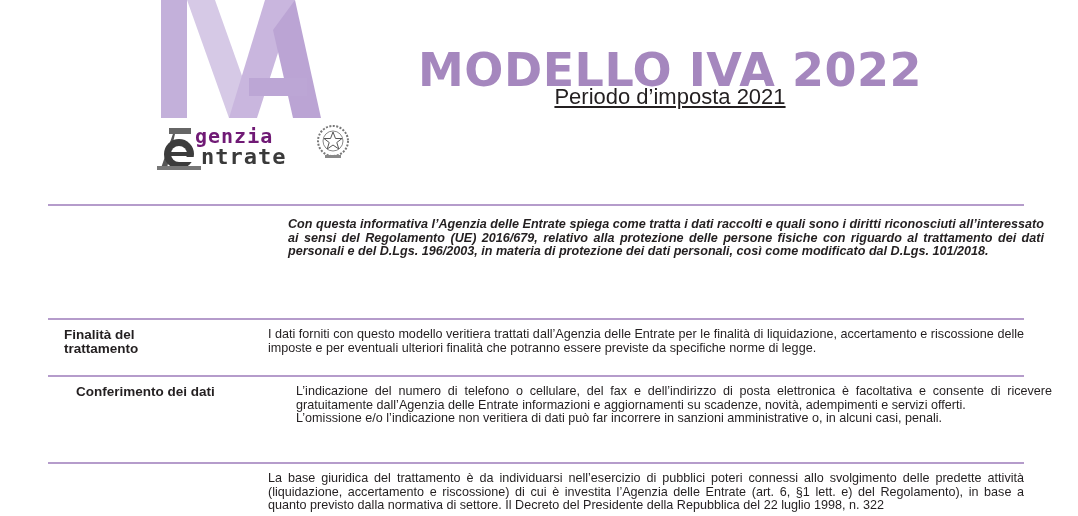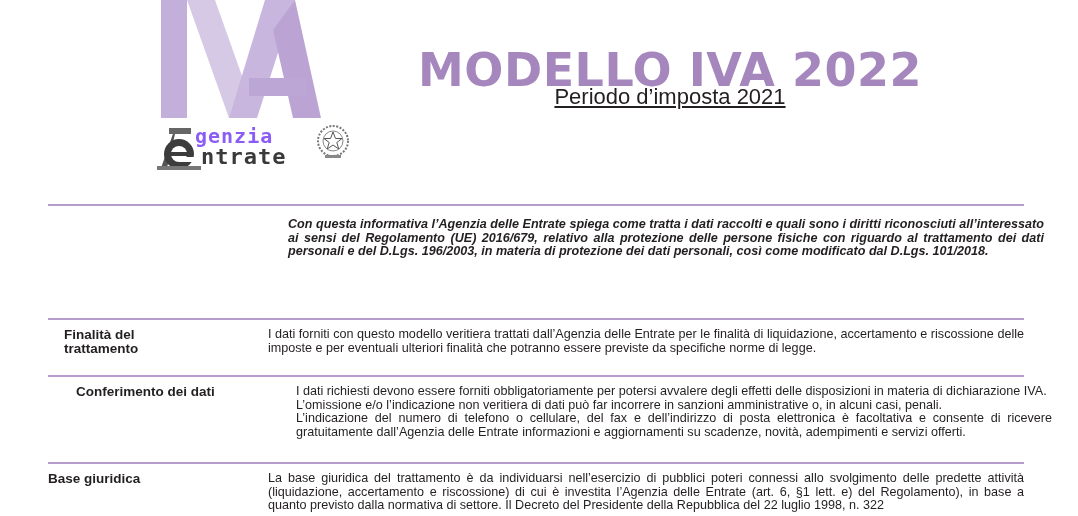--- a/index.html
+++ b/index.html
@@ -5,21 +5,21 @@
   html, body { margin: 0; padding: 0; background: #ffffff; }
   body { width: 1078px; height: 516px; position: relative; overflow: hidden;
          font-family: "DejaVu Sans", "Liberation Sans", sans-serif; color: #231f20; }
 
   
   .logo { position: absolute; left: 145px; top: 0; width: 210px; height: 175px; }
   .iva-mark { position: absolute; left: 0; top: 0; width: 210px; height: 118px; }
   .ae-logo { position: absolute; left: 10px; top: 120px; width: 200px; height: 52px; }
   .ae-word { position: absolute; font-family: "DejaVu Sans Mono", "Liberation Mono", monospace;
              color: #3a3a3a; font-weight: bold; }
-  .ae-word.top { left: 40px; top: 4px; font-size: 20px; letter-spacing: 1px; color:#8b5cf6; }
+  .ae-word.top { left: 40px; top: 4px; font-size: 20px; letter-spacing: 1px; color:#701a75; }
   .ae-word.bottom { left: 38px; top: 24px; font-size: 22px; letter-spacing: 1px; margin-left: 8px; }
   .emblem { position: absolute; left: 160px; top: 2px; }
 
   
   .title { position: absolute; left: 410px; top: 22px; width: 520px; text-align: center;
            font-family: "DejaVu Sans", sans-serif; font-weight: bold; font-size: 46px;
            color: #a587be; letter-spacing: 0.5px; line-height: 56px; margin-top: 20px; }
   .subtitle { position: absolute; left: 410px; top: 84px; width: 520px; text-align: center;
               font-family: "Liberation Sans", sans-serif; font-size: 22px; color: #231f20; text-decoration: underline; }
 
@@ -89,24 +89,22 @@
 <div class="section" style="top:328px; height:44px;">
   <div class="label" style="width:120px;margin-left:16px;">Finalità del trattamento</div>
   <div class="text">
     <p>I dati forniti con questo modello veritiera trattati dall’Agenzia delle Entrate per le finalità di liquidazione, accertamento e riscossione delle imposte e per eventuali ulteriori finalità che potranno essere previste da specifiche norme di legge.</p>
   </div>
 </div>
 
 <div class="section" style="top:385px; height:74px;margin-left:28px;">
   <div class="label">Conferimento dei dati</div>
   <div class="text">
-    <p>I dati richiesti devono essere forniti obbligatoriamente per potersi avvalere degli effetti delle disposizioni in materia di dichiarazione IVA.</p>
+    <p>L’indicazione del numero di telefono o cellulare, del fax e dell’indirizzo di posta elettronica è facoltativa e consente di ricevere gratuitamente dall’Agenzia delle Entrate informazioni e aggiornamenti su scadenze, novità, adempimenti e servizi offerti.</p>
     <p style="text-align:left;">L’omissione e/o l’indicazione non veritiera di dati può far incorrere in sanzioni amministrative o, in alcuni casi, penali.</p>
-    <p>L’indicazione del numero di telefono o cellulare, del fax e dell’indirizzo di posta elettronica è facoltativa e consente di ricevere gratuitamente dall’Agenzia delle Entrate informazioni e aggiornamenti su scadenze, novità, adempimenti e servizi offerti.</p>
   </div>
 </div>
 
 <div class="section" style="top:472px; height:44px;">
-  <div class="label">Base giuridica</div>
   <div class="text">
     <p>La base giuridica del trattamento è da individuarsi nell’esercizio di pubblici poteri connessi allo svolgimento delle predette attività (liquidazione, accertamento e riscossione) di cui è investita l’Agenzia delle Entrate (art. 6, §1 lett. e) del Regolamento), in base a quanto previsto dalla normativa di settore. Il Decreto del Presidente della Repubblica del 22 luglio 1998, n. 322</p>
   </div>
 </div>
 
 </body></html>

